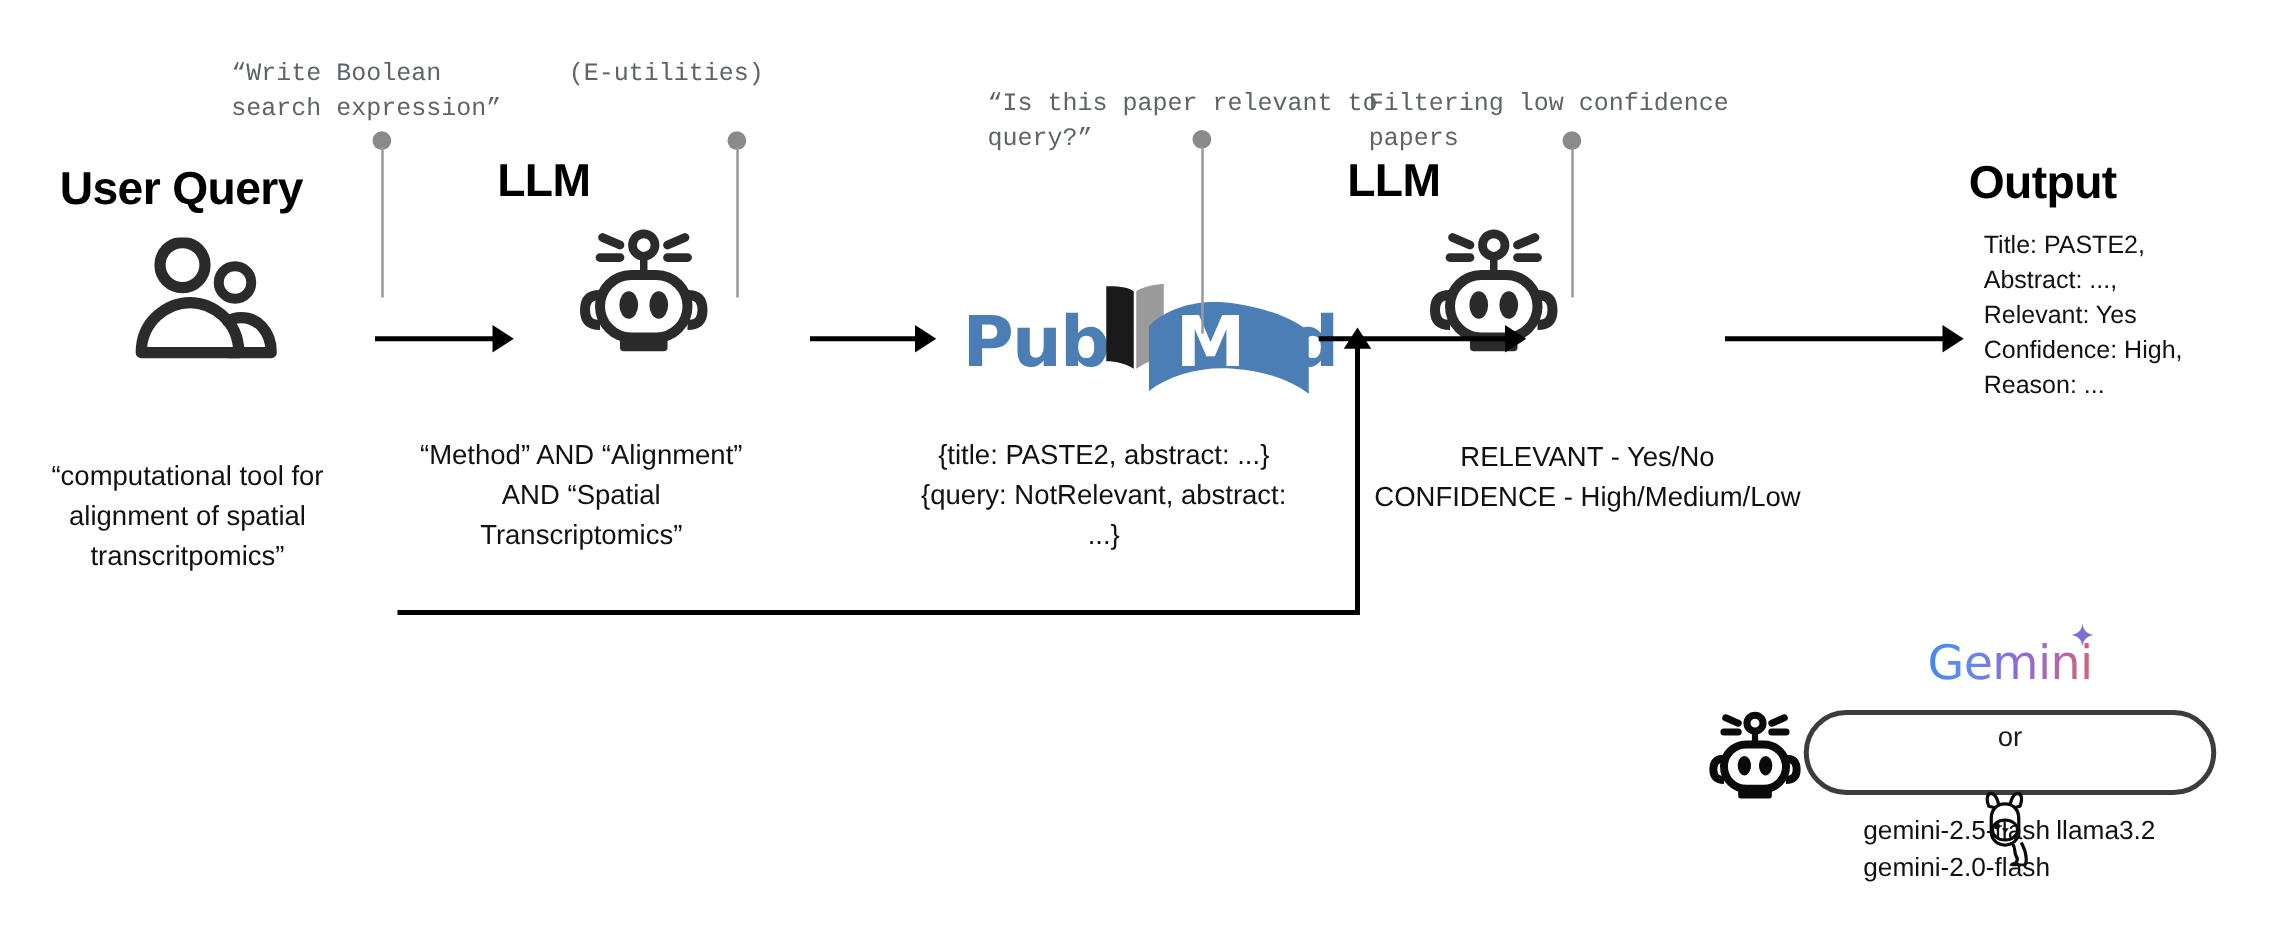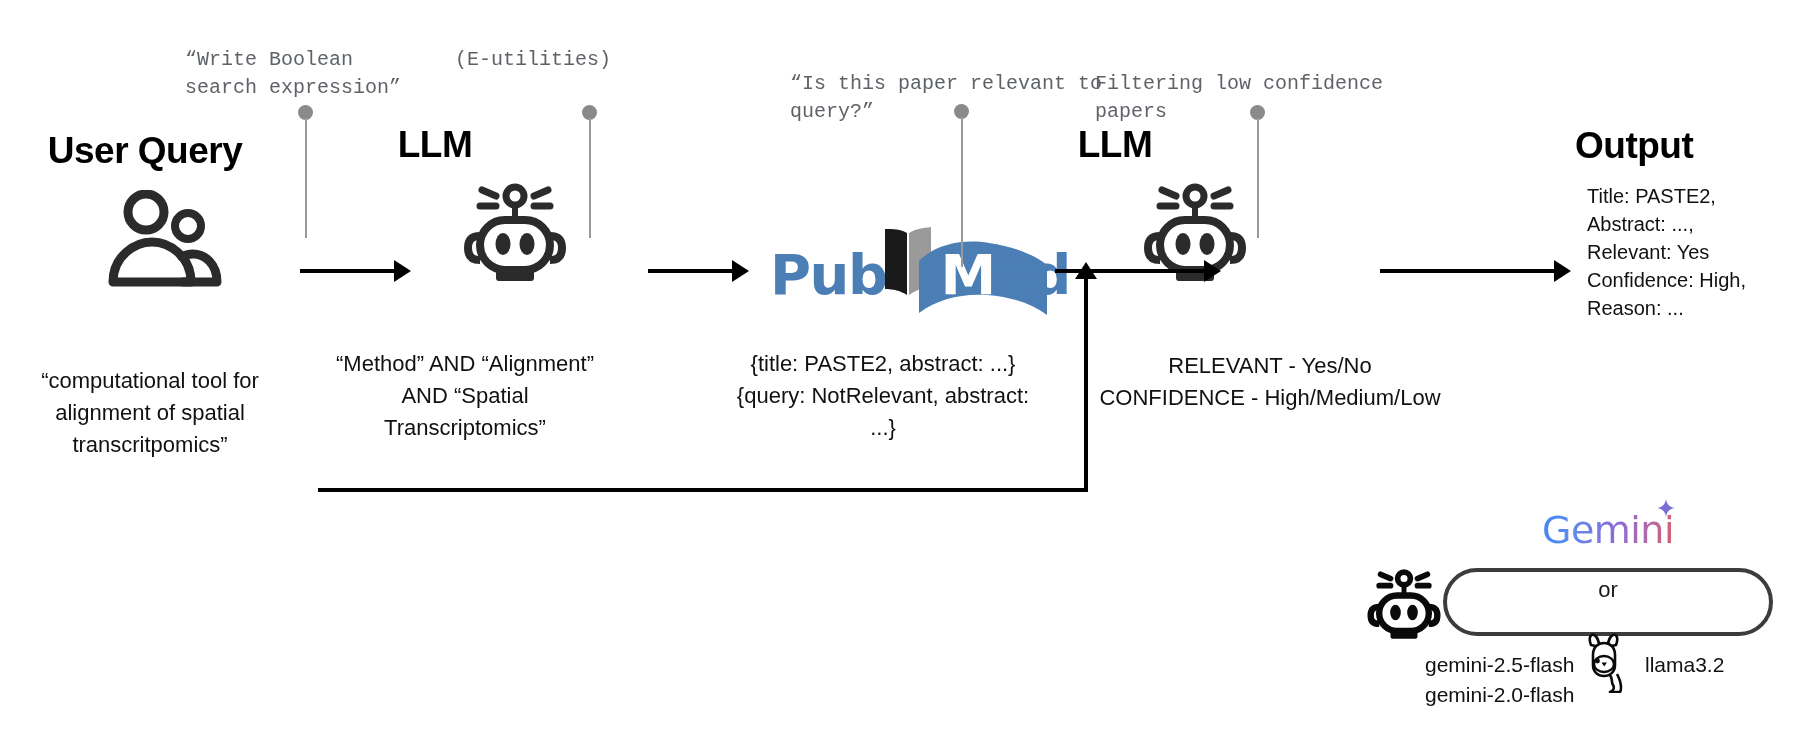--- a/index.html
+++ b/index.html
@@ -323,18 +323,18 @@
         <path d="M36 14 C39 6, 36 3, 33 4 C30 5, 28 11, 27.5 16 Z" fill="#ffffff" stroke="#0a0a0a" stroke-width="2.6" stroke-linejoin="round"></path>
         <path d="M13 24 C13 16, 18 12, 24 12 C30 12, 35 16, 35 24 L35 34 C35 41, 30 45, 24 45 C18 45, 13 41, 13 34 Z" fill="#ffffff" stroke="#0a0a0a" stroke-width="2.6"></path>
         <ellipse cx="24" cy="33" rx="10" ry="8" fill="#ffffff" stroke="#0a0a0a" stroke-width="2.4"></ellipse>
         <circle cx="17.5" cy="30" r="2.4" fill="#0a0a0a"></circle>
         <path d="M21.5 31.5 L27 31.5 L24.2 35.5 Z" fill="#0a0a0a"></path>
         <path d="M30 44 C33 48, 31 51, 33 54 C35 57, 33 60, 30 61 L40 61 C42 58, 41 54, 40 50 C39 47, 38 45, 37 43" fill="#ffffff" stroke="#0a0a0a" stroke-width="2.6" stroke-linejoin="round"></path>
       </svg>
     </span>
   </div>
 
-  <div class="abs legend-caption" style="left:1425px; top:650px; width:215px; text-align:left;">gemini-2.5-flash
+  <div class="abs legend-caption" style="left:1425px; top:650px; width:215px; text-align:right;">gemini-2.5-flash
 gemini-2.0-flash</div>
 
   <div class="abs legend-caption" style="left:1645px; top:650px; width:150px; text-align:left;">llama3.2</div>
 
 </div>
 
 </body></html>

